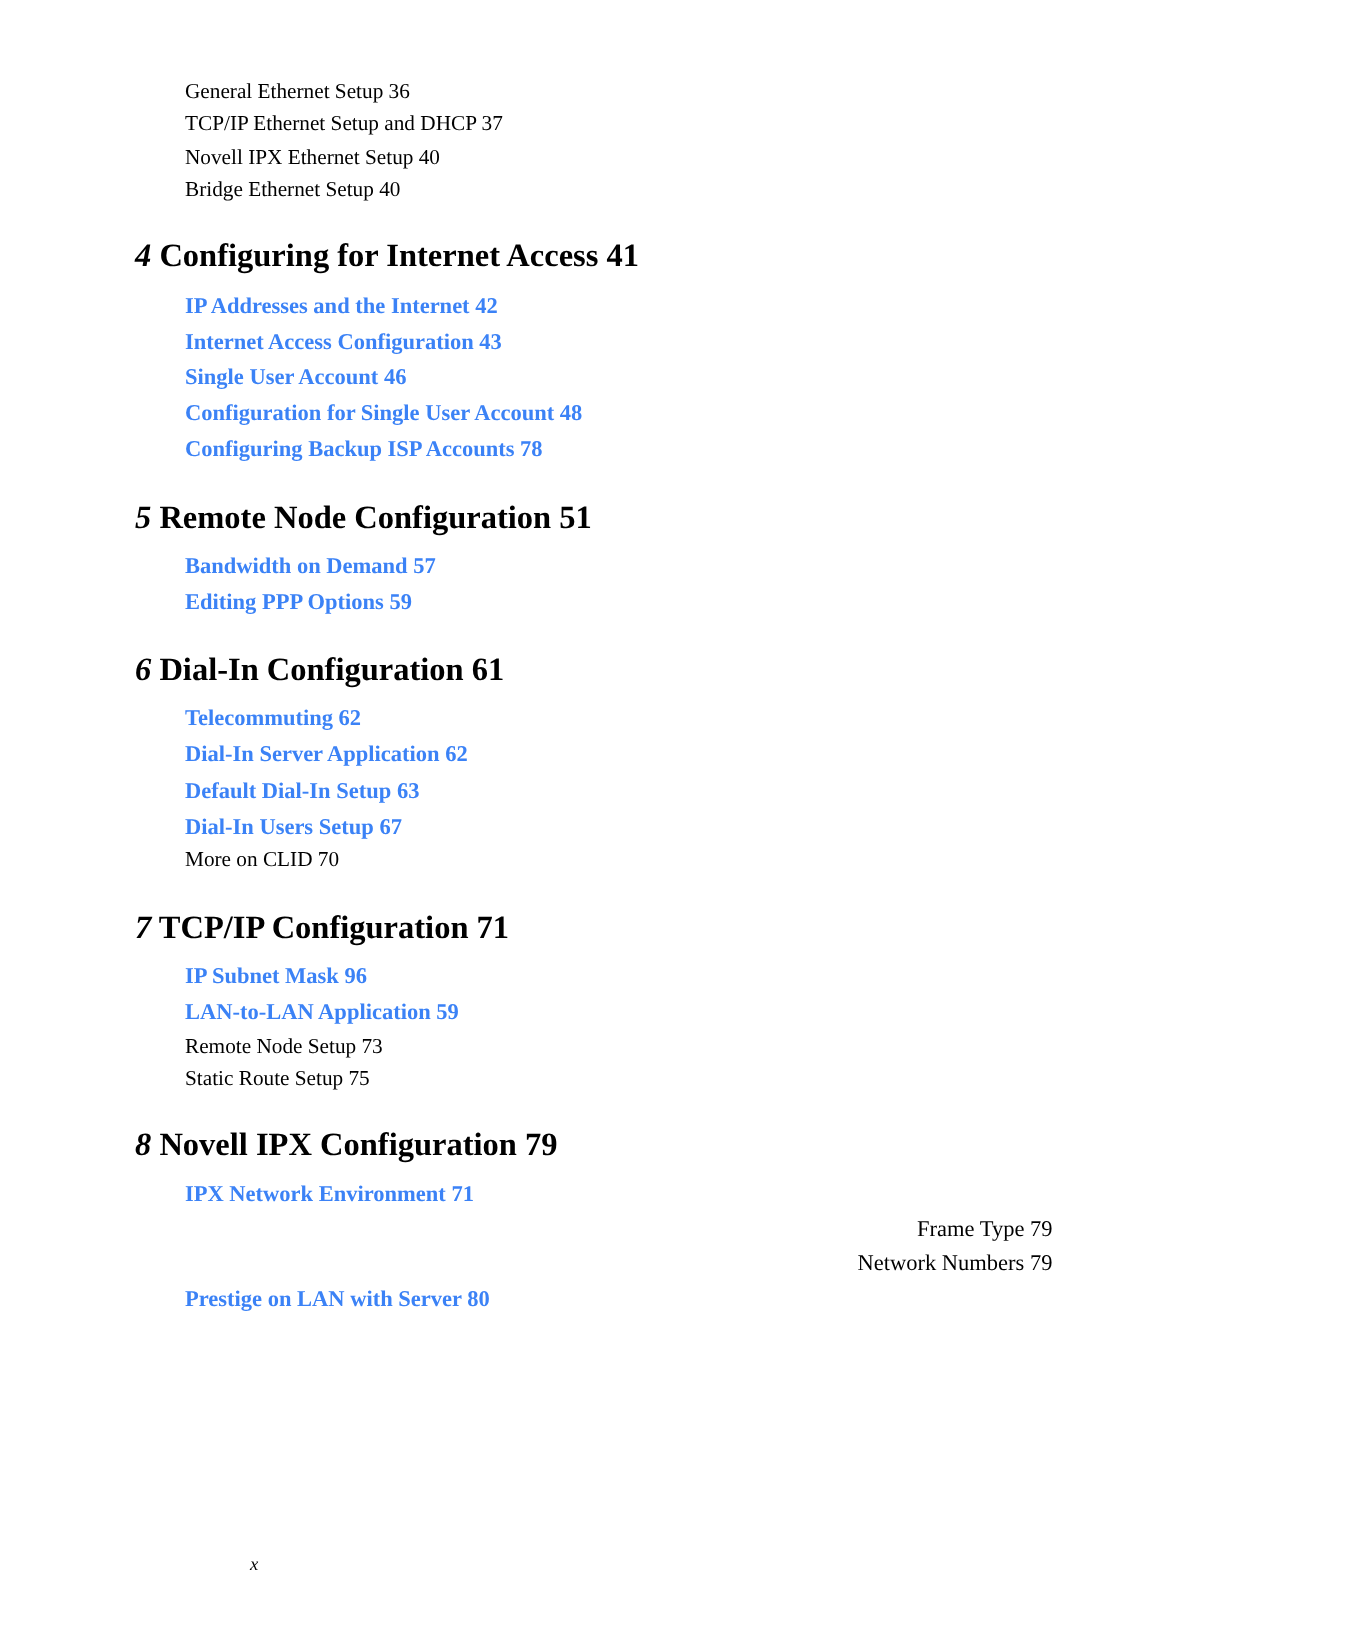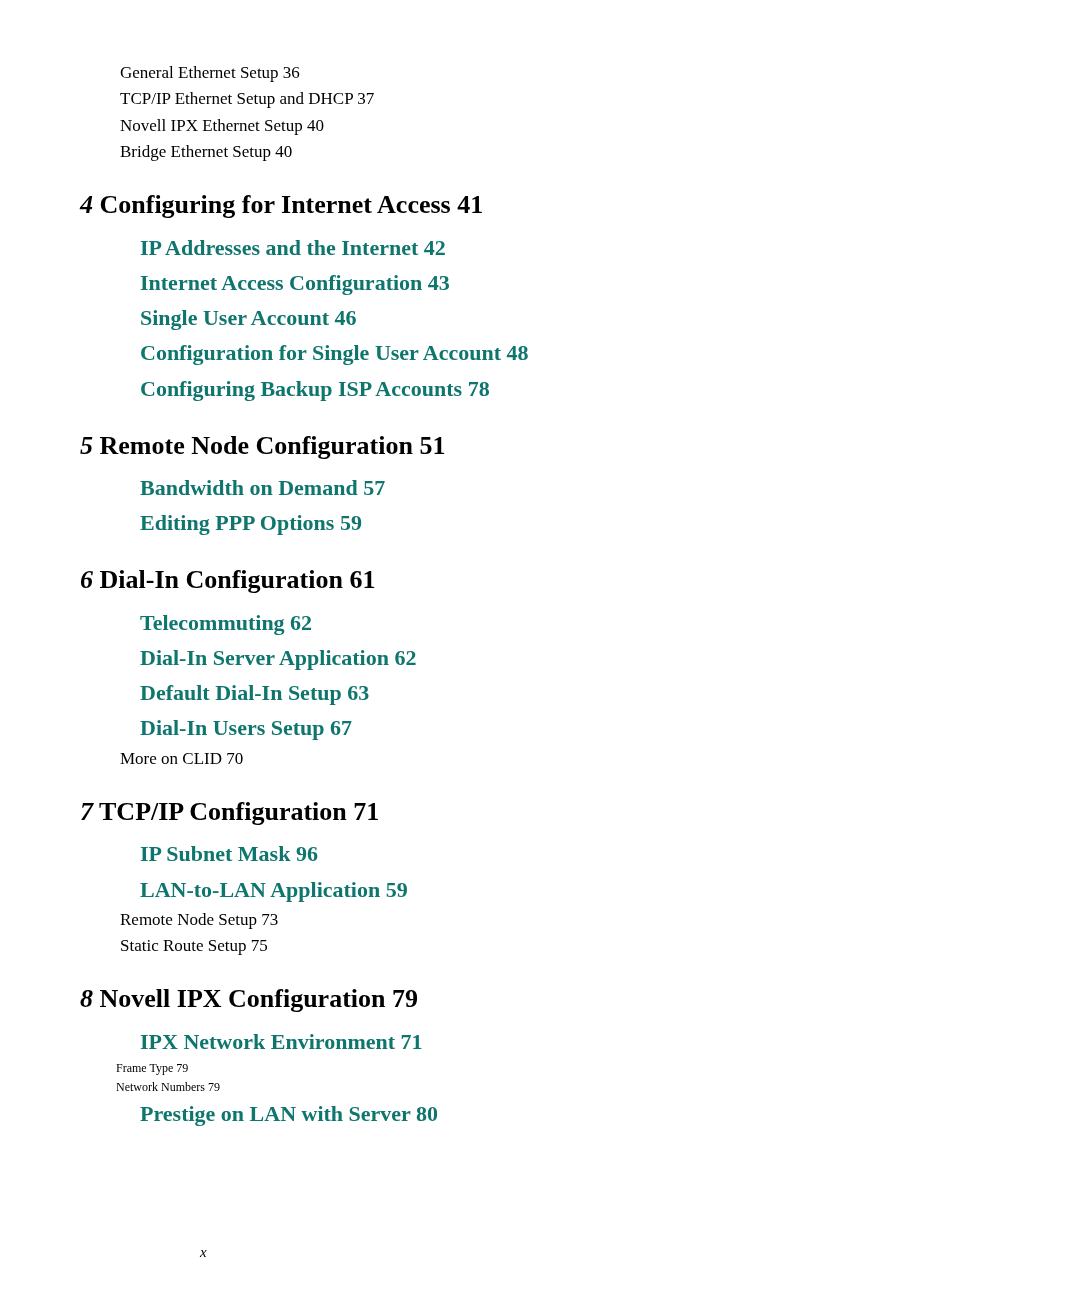--- a/index.html
+++ b/index.html
@@ -13,21 +13,21 @@
       font-family: "Times New Roman", Times, serif;
       width: 1080px;
       min-height: 1311px;
       position: relative;
     }
 
     .page {
       width: 1042px;
       min-height: 1311px;
       background: #ffffff;
-      padding: 60px 200px 80px 80px;
+      padding: 60px 200px 80px 108px;
       position: relative;
     }
 
     .toc-section {
       margin-bottom: 8px;
     }
 
     
     .item-plain {
       font-size: 17px;
@@ -48,34 +48,35 @@
       color: #000;
     }
 
     .chapter-heading .chapter-num {
       font-style: italic;
       font-weight: bold;
     }
 
     
     .item-bold {
-      font-size: 22px;
+      font-size: 18px;
       font-weight: bold;
       line-height: 1.6;
-      margin-left: 60px;
-      color: #0f766e;
+      margin-left: 40px;
+      color: #3b82f6;
     }
 
     
     .item-plain-sub {
-      font-size: 12px;
+      font-size: 18px;
       font-weight: normal;
       line-height: 1.55;
-      margin-left: 36px;
+      margin-left: 80px;
       color: #000;
+      text-align: right;
     }
 
     .page-footer {
       position: absolute;
       bottom: 50px;
       left: 200px;
       font-size: 15px;
       font-style: italic;
       color: #000;
     }

